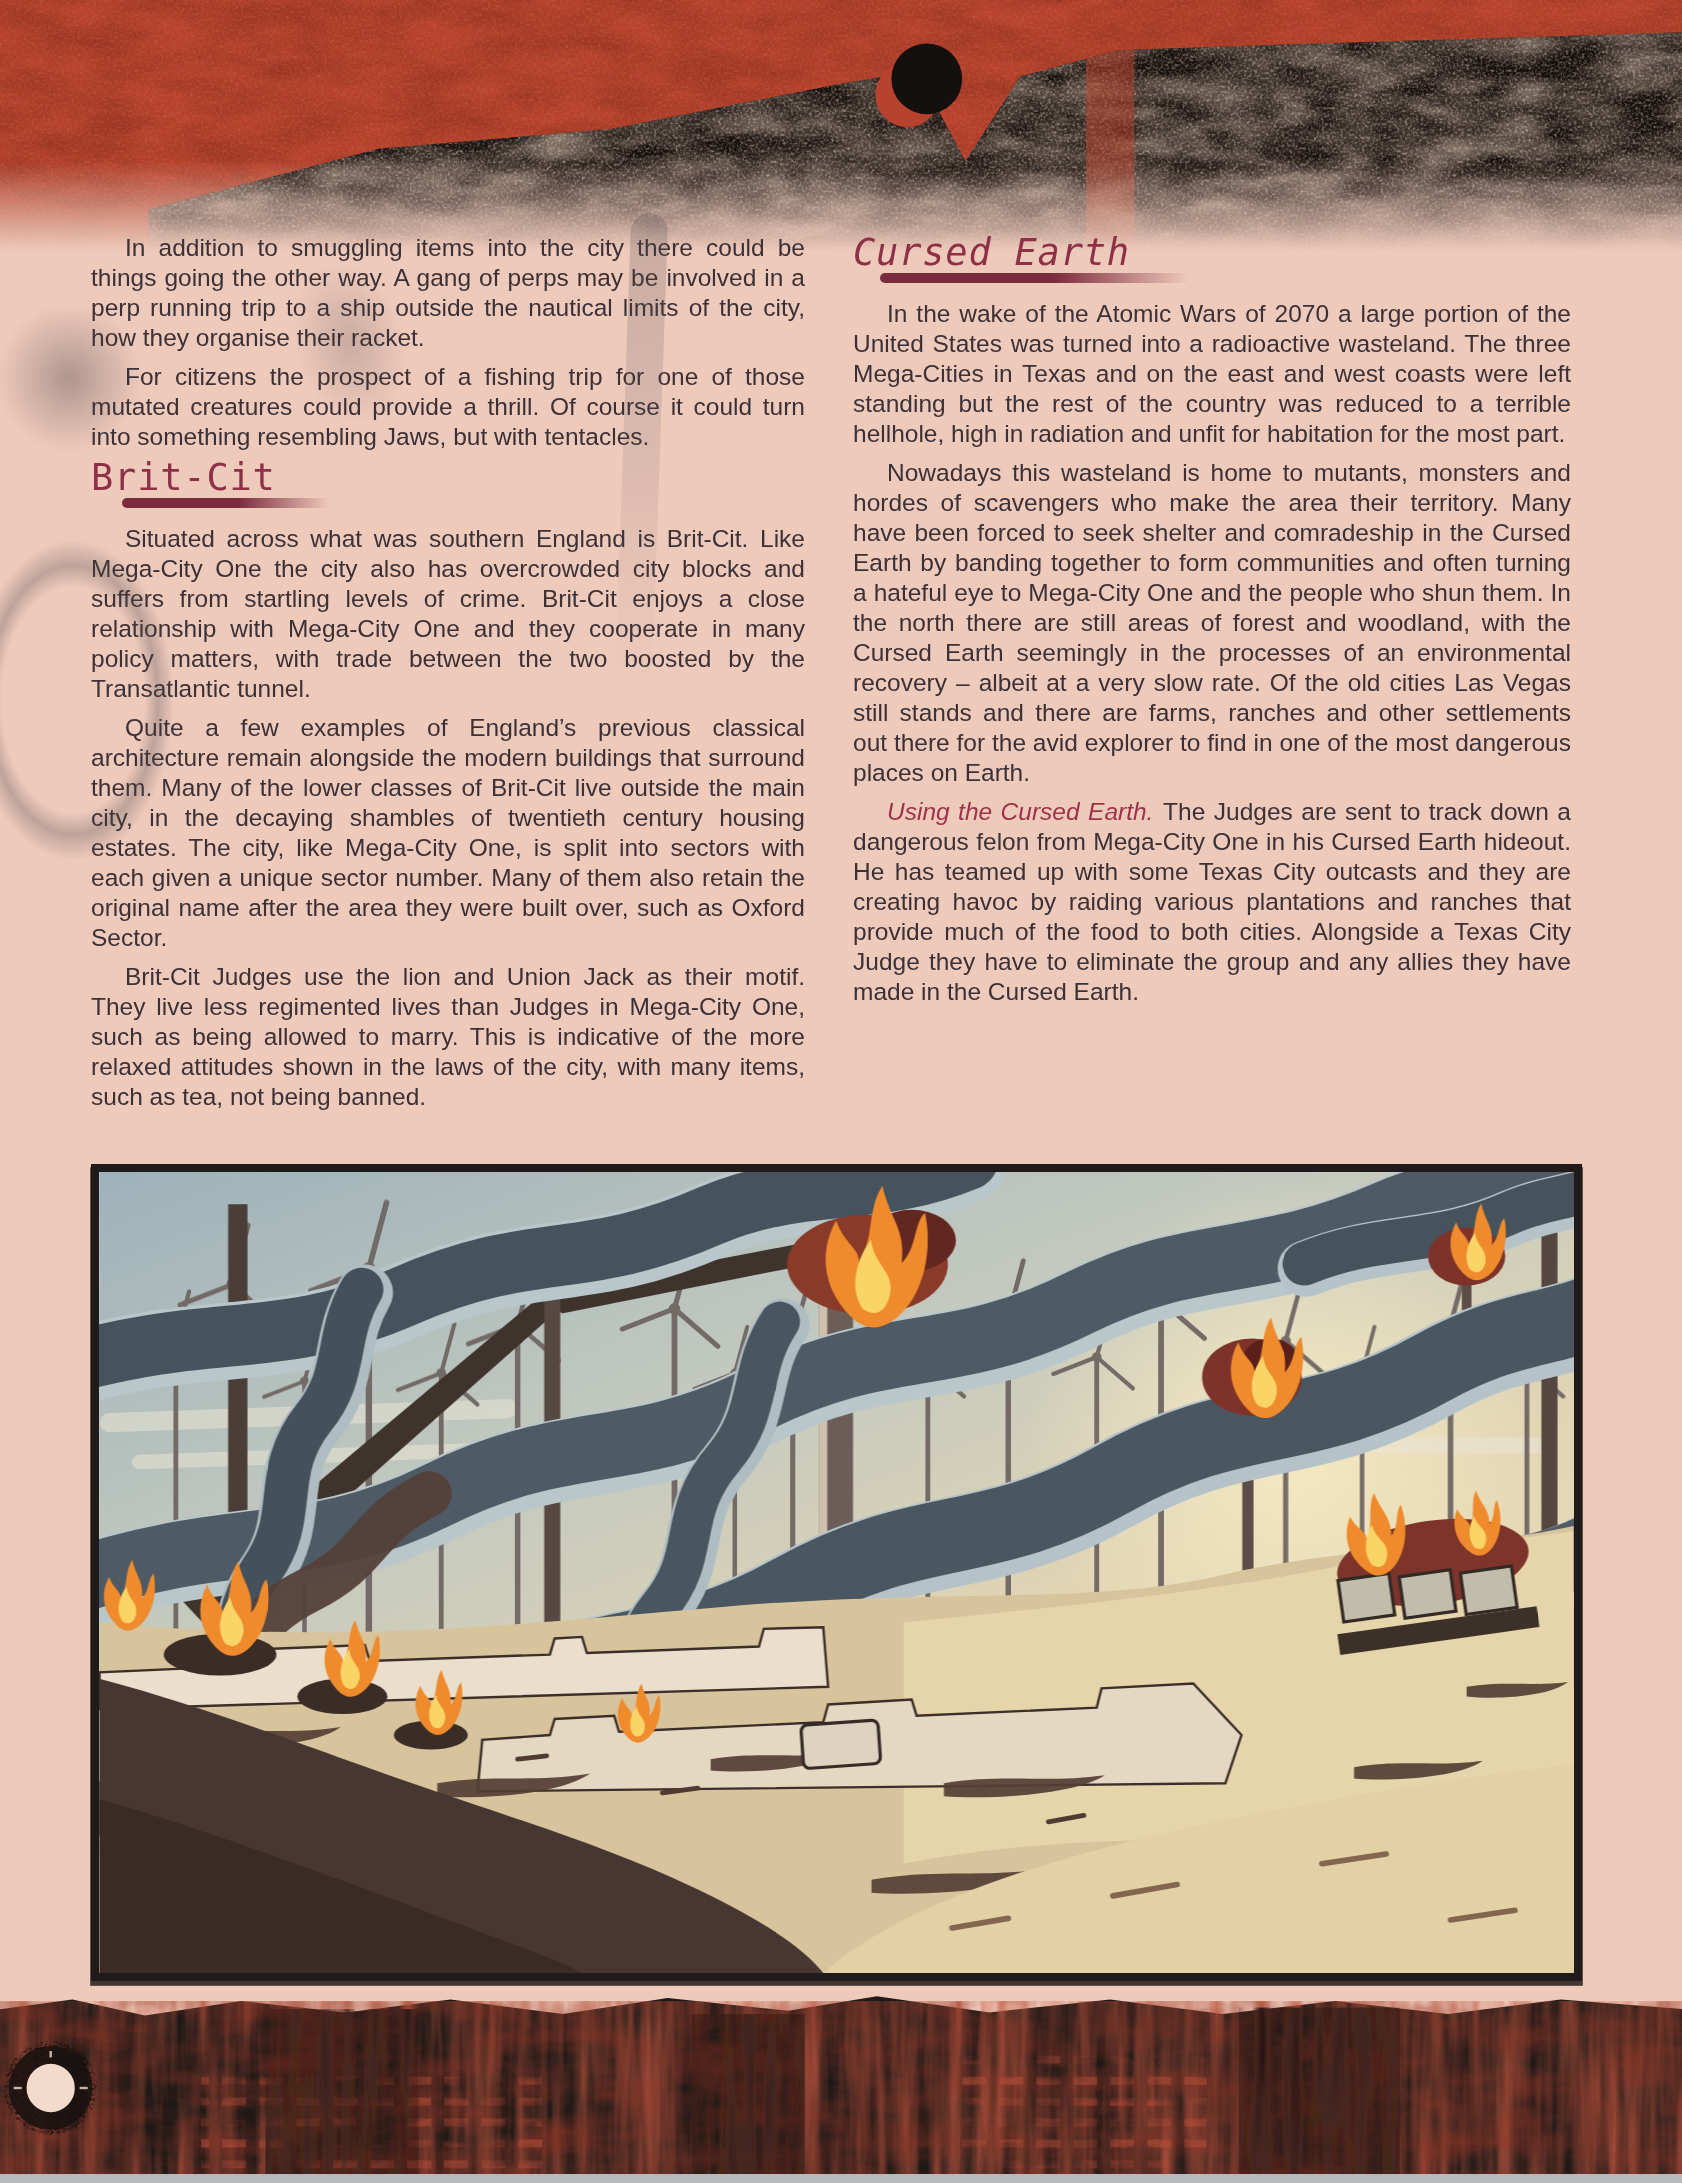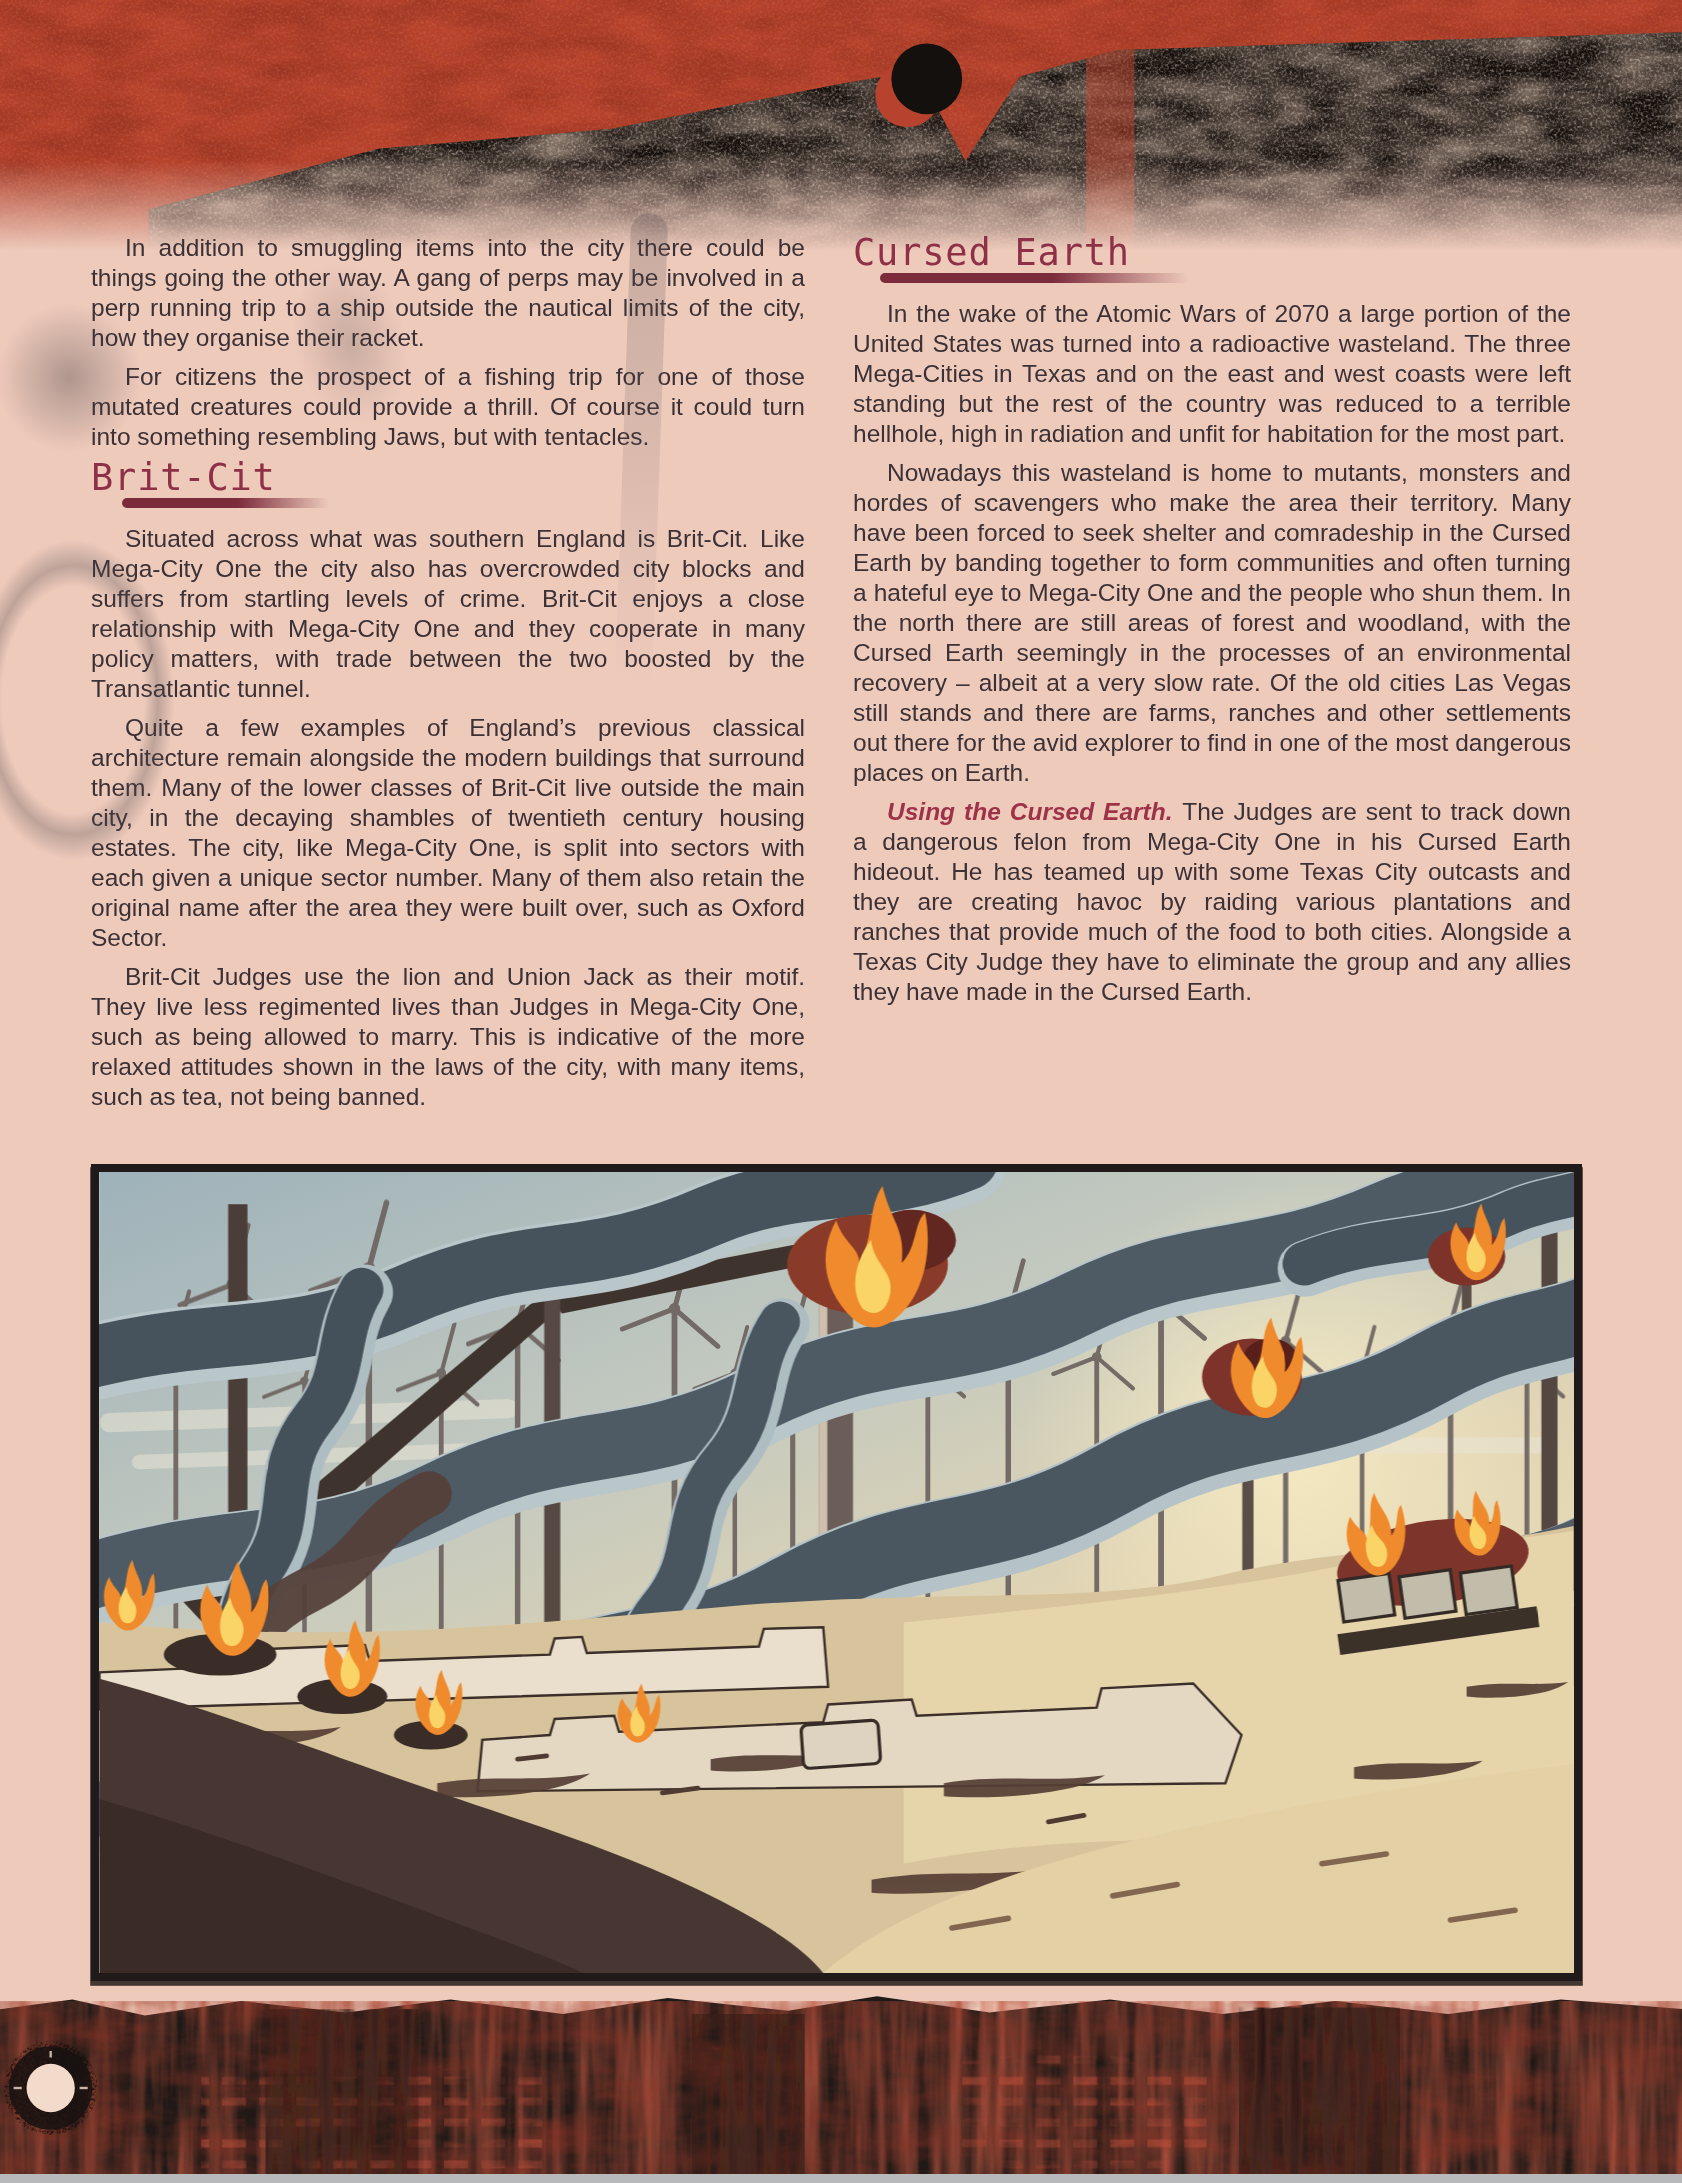--- a/index.html
+++ b/index.html
@@ -9,27 +9,27 @@
   .banner-top{position:absolute;left:0;top:0;width:1683px;height:251px;}
   .banner-bottom{position:absolute;left:0;top:1993px;width:1683px;height:190px;}
   .strip{position:absolute;left:0;top:2174px;width:1683px;height:9.7px;background:#b7b9bb;}
   
   .col{position:absolute;color:#3b3136;font-size:24.5px;line-height:30px;text-align:justify;}
   .col p{margin:0 0 8.8px 0;text-indent:34px;}
   .col-left{left:91px;top:233px;width:714px;}
   .col-right{left:853px;top:238px;width:718px;}
   h2.section{font-family:"DejaVu Sans Mono","Liberation Mono",monospace;font-weight:400;
              font-size:37px;color:#8e3046;margin:11.3px 0 4.8px 0;letter-spacing:0.8px;text-indent:0;}
-  .col-right h2.section{margin-top:0;}
+  .col-right h2.section{margin-top:0;font-style:italic;}
   .rule{height:10.5px;border-radius:5.6px;margin:0 0 16px 0;
         background:linear-gradient(90deg,#7c2b3c 0%,#7c2b3c 55%,rgba(124,43,60,0) 98%);}
   .rule-left{width:211px;margin-left:31px;}
   .rule-right{width:315px;margin-left:27px;}
   .usage{margin-top:21px;}
-  .lead{font-weight:bold;font-style:italic;color:#9e3248;margin-right:9.7px;}
+  .lead{font-weight:normal;font-style:italic;color:#9e3248;margin-right:9.7px;}
   
   .frame{position:absolute;left:91px;top:1164px;width:1475px;height:801px;
          border:8.8px solid #201a1b;background:#cdd2c8;
          box-shadow:0 4px 0 0.8px rgba(24,17,16,.8);}
   .frame svg{display:block;}
   
   .smudge{position:absolute;pointer-events:none;}
   #sm1{left:-32px;top:274px;width:225px;height:346px;
        background:radial-gradient(closest-side at 45% 30%,rgba(73,64,68,.38),rgba(73,64,68,0) 72%);}
   #sm2{left:-64px;top:483px;width:274px;height:434px;

